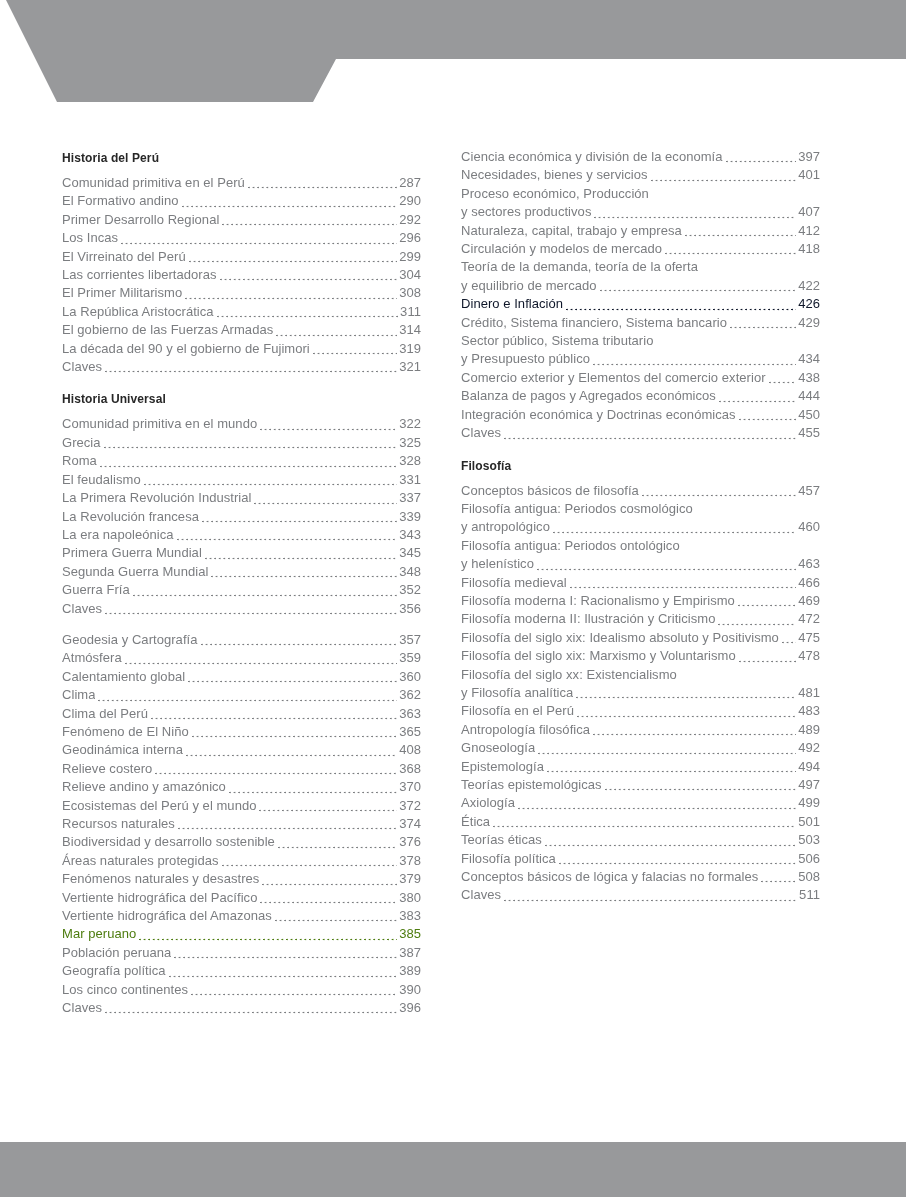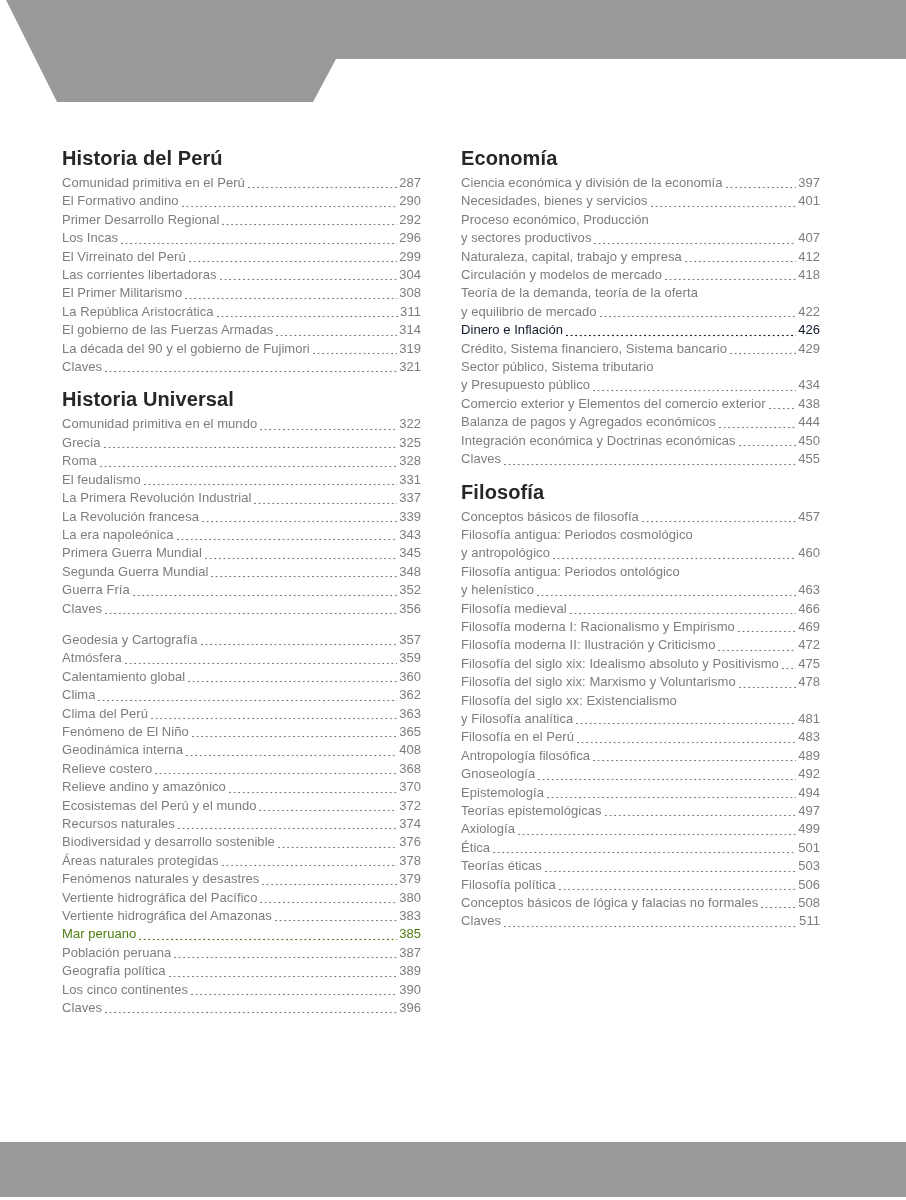--- a/index.html
+++ b/index.html
@@ -16,21 +16,21 @@
     position:absolute;left:0;top:1142px;width:906px;height:55px;
   }
   .toc{
     position:absolute;left:62px;top:148px;width:758px;
     display:flex;gap:40px;
   }
   .toc-column{width:359px;flex:0 0 359px;}
   .toc-section{margin:0 0 0 0;}
   .toc-section + .toc-section{margin-top:13px;}
   .sec-title{
-    font-size:20px;line-height:20px;font-weight:bold;
+    font-size:12px;line-height:20px;font-weight:bold;
     letter-spacing:0.1px;margin-bottom:6px;
   }
   .toc-row{
     display:flex;align-items:flex-end;
     font-size:13px;line-height:18.4px;letter-spacing:0.05px;
   }
   .toc-row .t{
     flex:0 1 auto;white-space:nowrap;overflow:hidden;
   }
   .toc-row .leader{
@@ -269,21 +269,20 @@
         </div>
         <div class="toc-row" style="color: rgb(123, 125, 128);">
           <span class="t">Claves</span>
           <span class="leader"></span>
           <span class="num">396</span>
         </div>
       </div>
     </div>
     <div class="toc-column">
       <div class="toc-section">
-        <div class="sec-title" style="color: rgb(39, 39, 39);">Economía</div>
         <div class="toc-row" style="color: rgb(123, 125, 128);">
           <span class="t">Ciencia económica y división de la economía</span>
           <span class="leader"></span>
           <span class="num">397</span>
         </div>
         <div class="toc-row" style="color: rgb(123, 125, 128);">
           <span class="t">Necesidades, bienes y servicios</span>
           <span class="leader"></span>
           <span class="num">401</span>
         </div>

